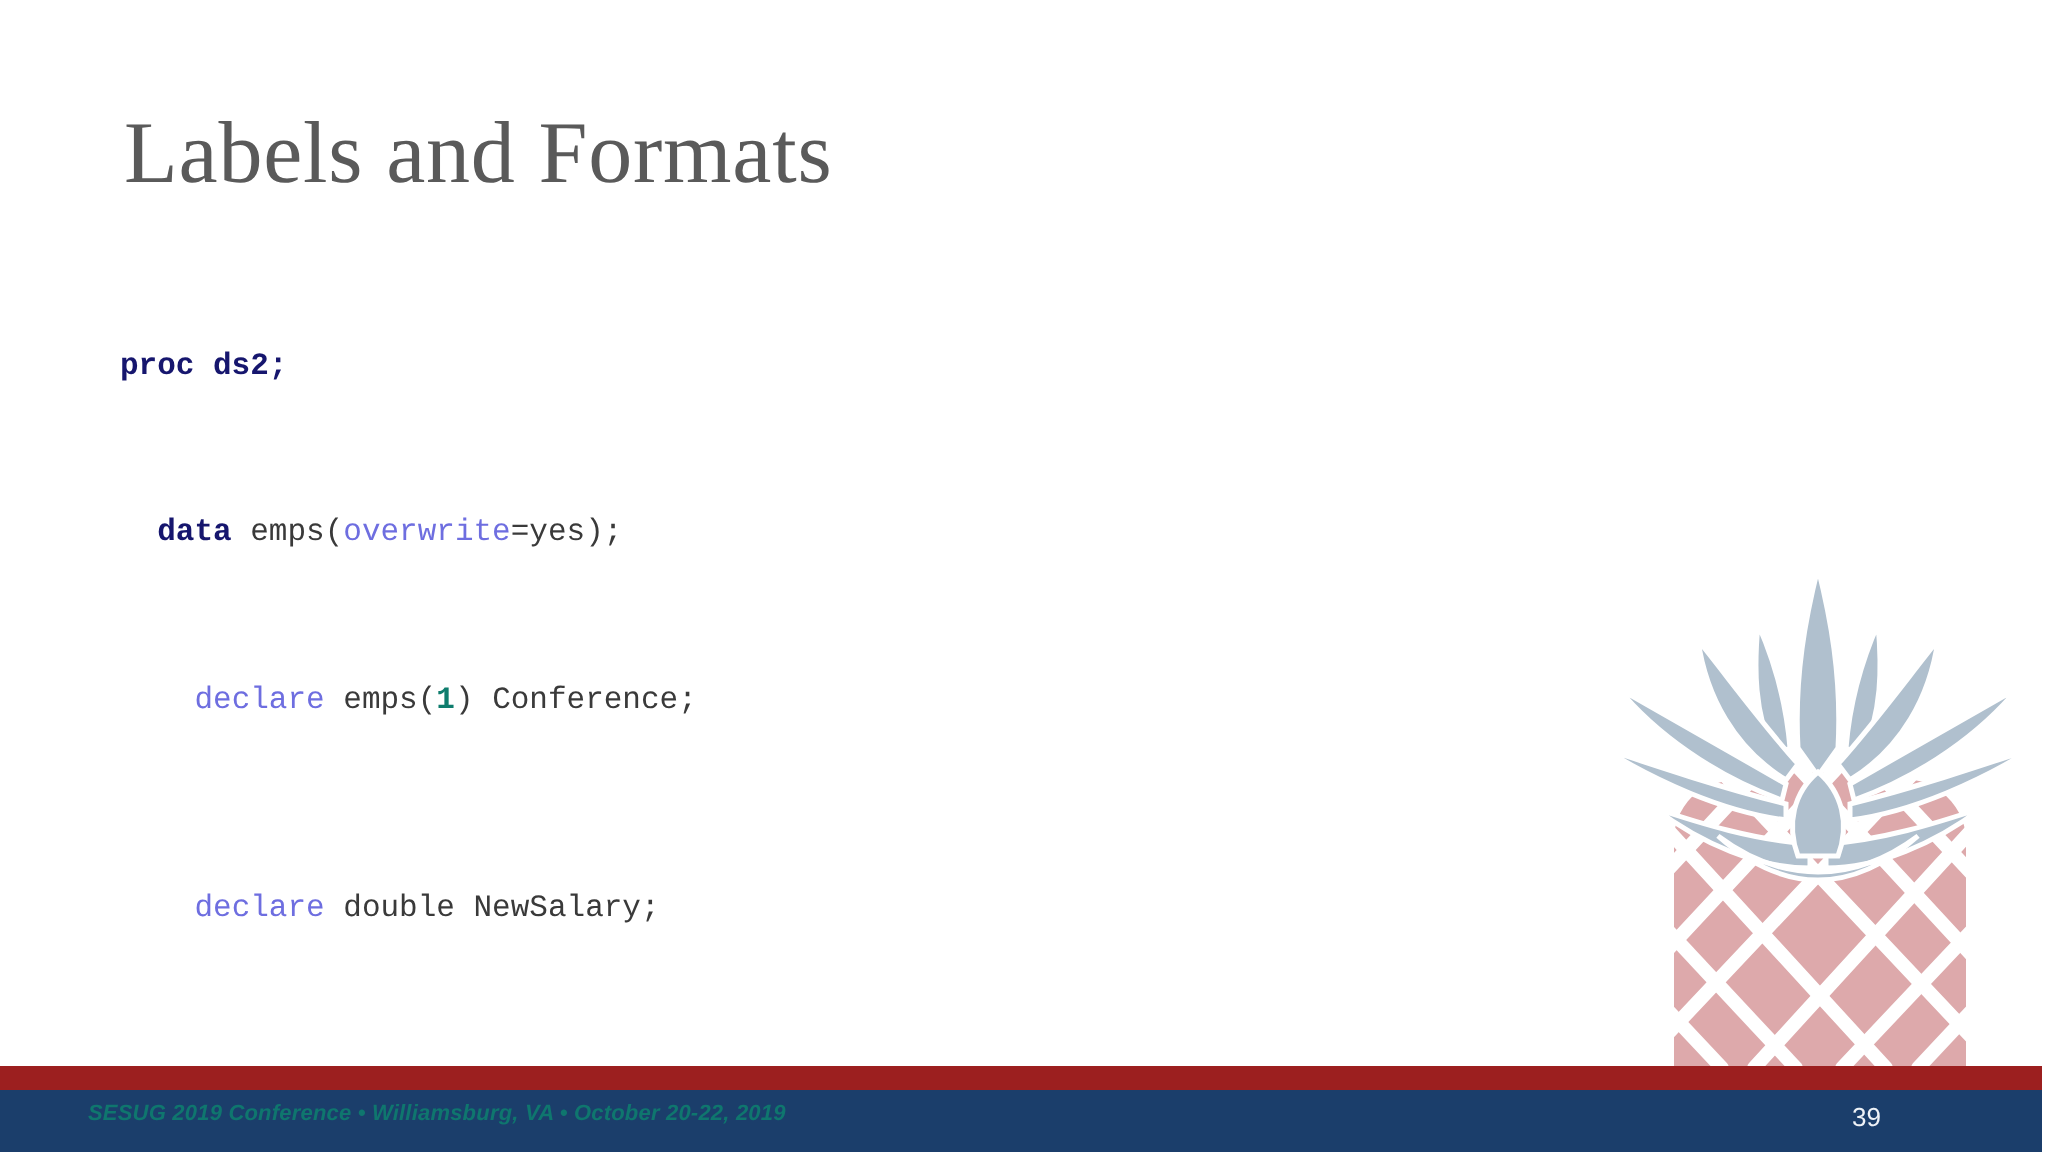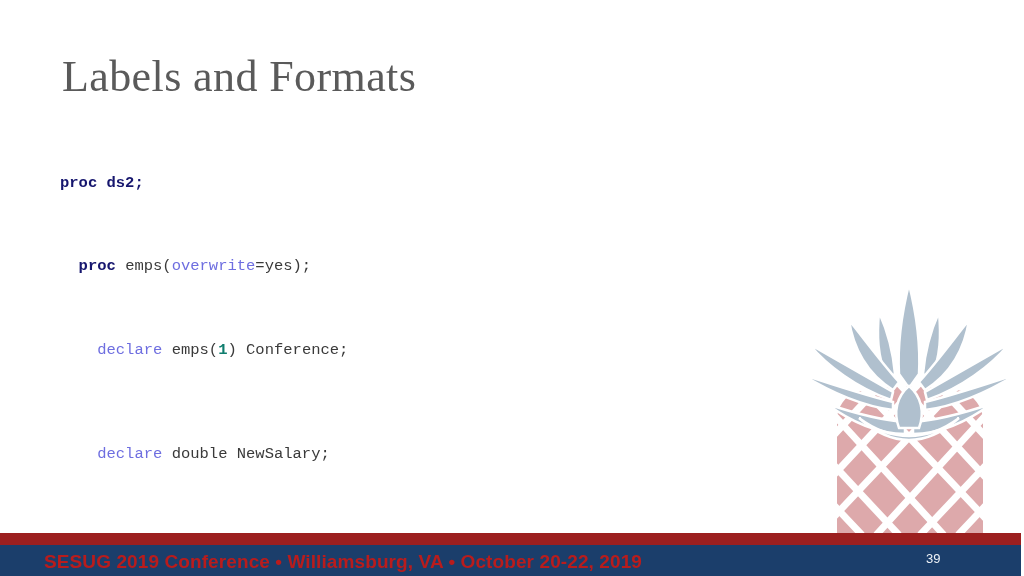--- a/index.html
+++ b/index.html
@@ -85,26 +85,27 @@
     width: 1024px;
     height: 31px;
     background: #1b3e6b;
     z-index: 5;
   }
   .footer-text {
     position: absolute;
     left: 44px;
     top: 551px;
     font-family: "Liberation Sans", sans-serif;
-    font-size: 19px;
+    font-size: 11px;
     font-weight: bold;
-    color: #b91c1c;
+    color: #0f766e;
     white-space: nowrap;
     letter-spacing: 0.1px;
     z-index: 6;
+    font-style: italic;
   }
   .footer-page {
     position: absolute;
     left: 926px;
     top: 551px;
     width: 40px;
     text-align: left;
     font-family: "Liberation Sans", sans-serif;
     font-size: 13px;
     color: #eef2f7;
@@ -174,21 +175,21 @@
       </g>
     </svg>
   </div>
 
   <h1 class="slide-title">Labels and Formats</h1>
 
   <div class="code-block">
 
     <div class="code-line"><span class="tok-proc">proc ds2</span><span class="tok-proc">;</span></div>
 
-    <div class="code-line"><span class="tok-plain">  </span><span class="tok-proc">proc</span><span class="tok-plain"> emps(</span><span class="tok-kw">overwrite</span><span class="tok-plain">=yes);</span></div>
+    <div class="code-line"><span class="tok-plain">  </span><span class="tok-proc">data</span><span class="tok-plain"> emps(</span><span class="tok-kw">overwrite</span><span class="tok-plain">=yes);</span></div>
 
     <div class="code-line"><span class="tok-plain">    </span><span class="tok-kw">declare</span><span class="tok-plain"> emps(</span><span class="tok-num">1</span><span class="tok-plain">) Conference;</span></div>
 
 
     <div class="code-line"><span class="tok-plain">    </span><span class="tok-kw">declare</span><span class="tok-plain"> double NewSalary;</span></div>
 
     
 
     
 

